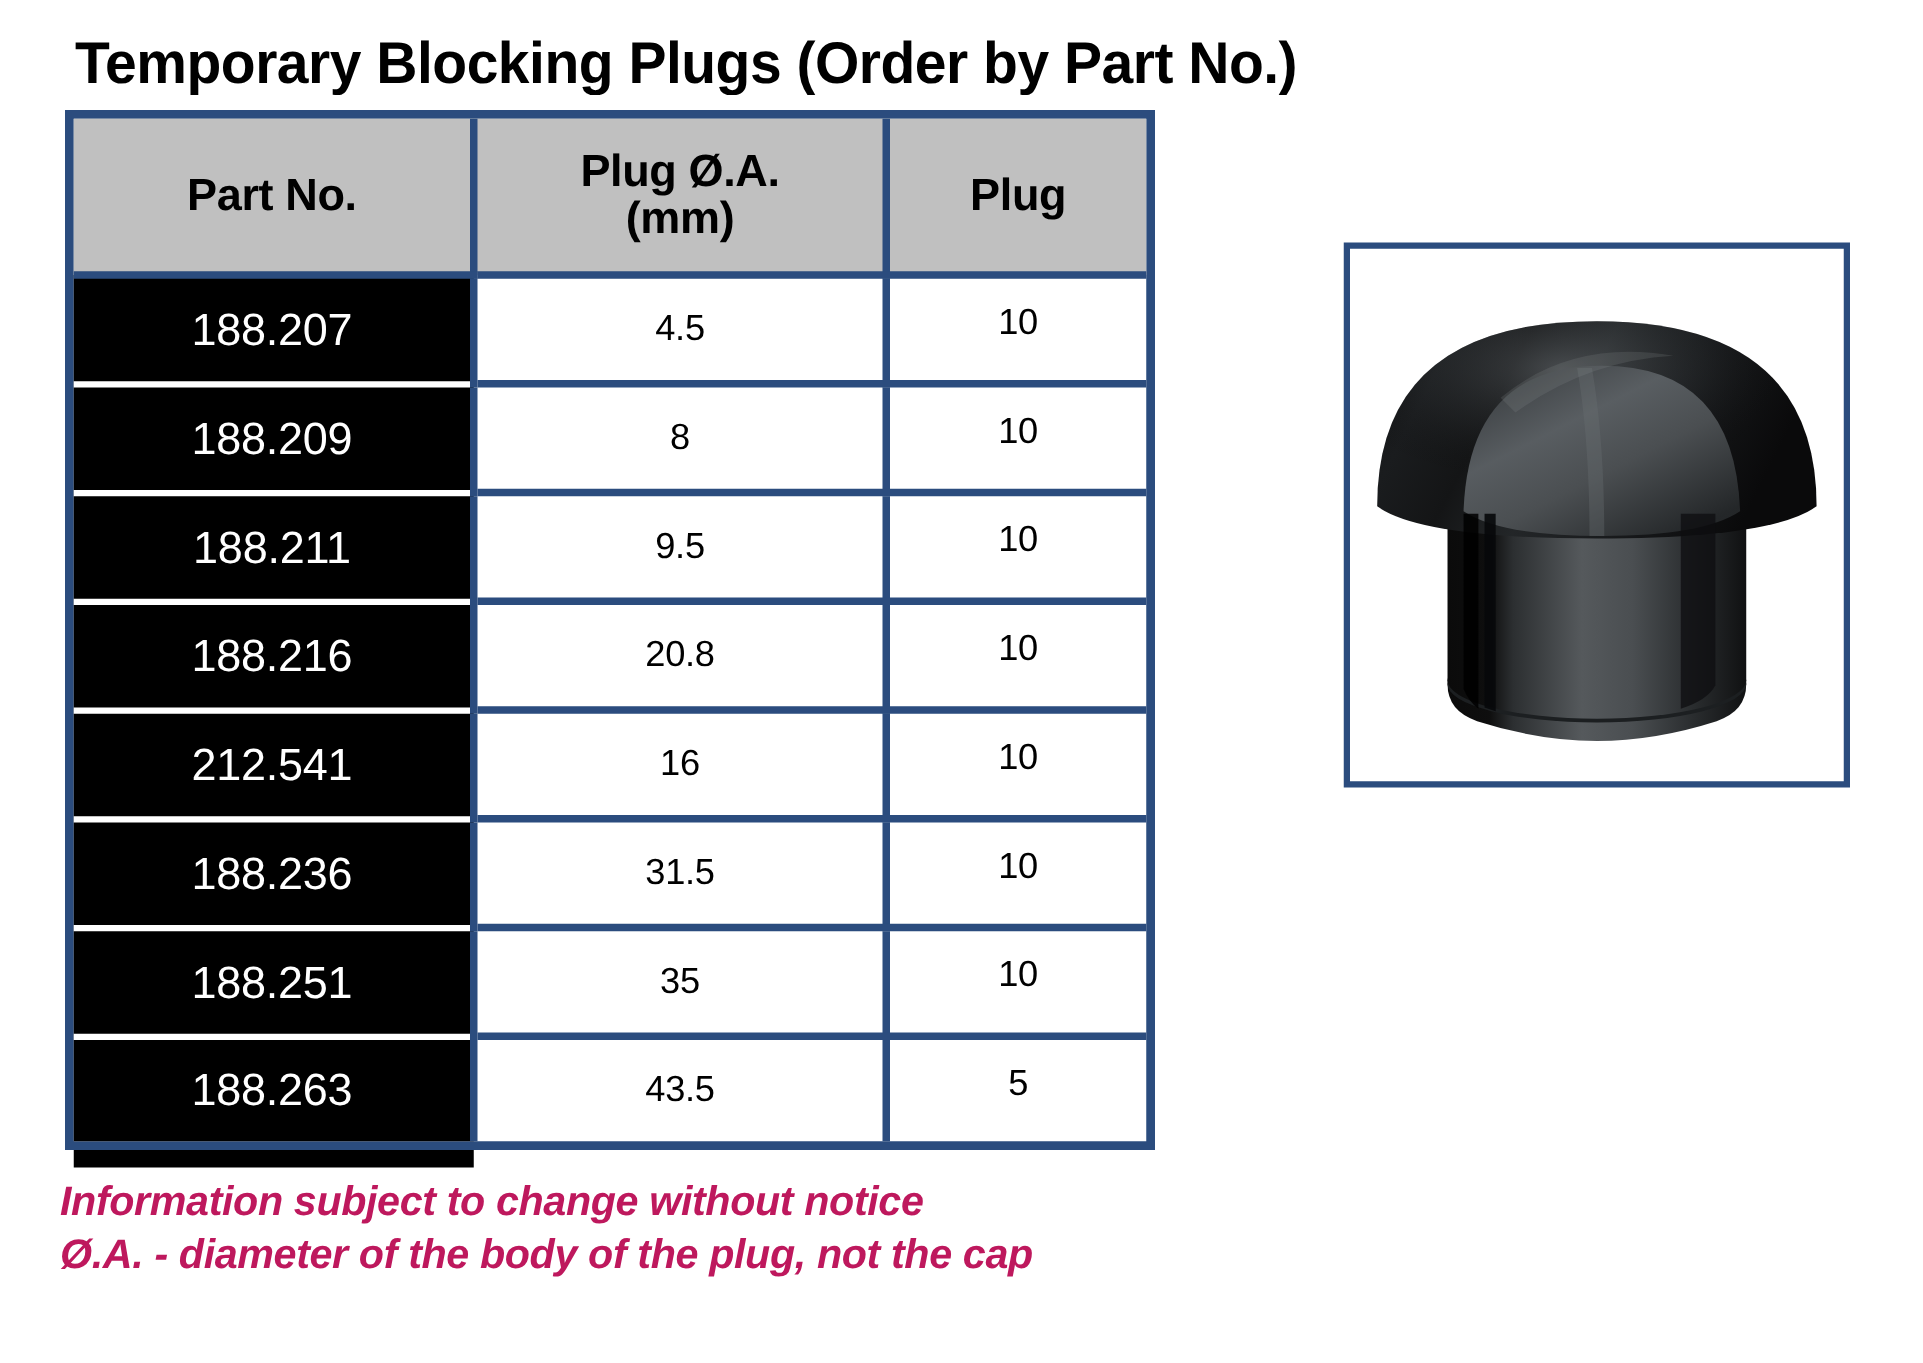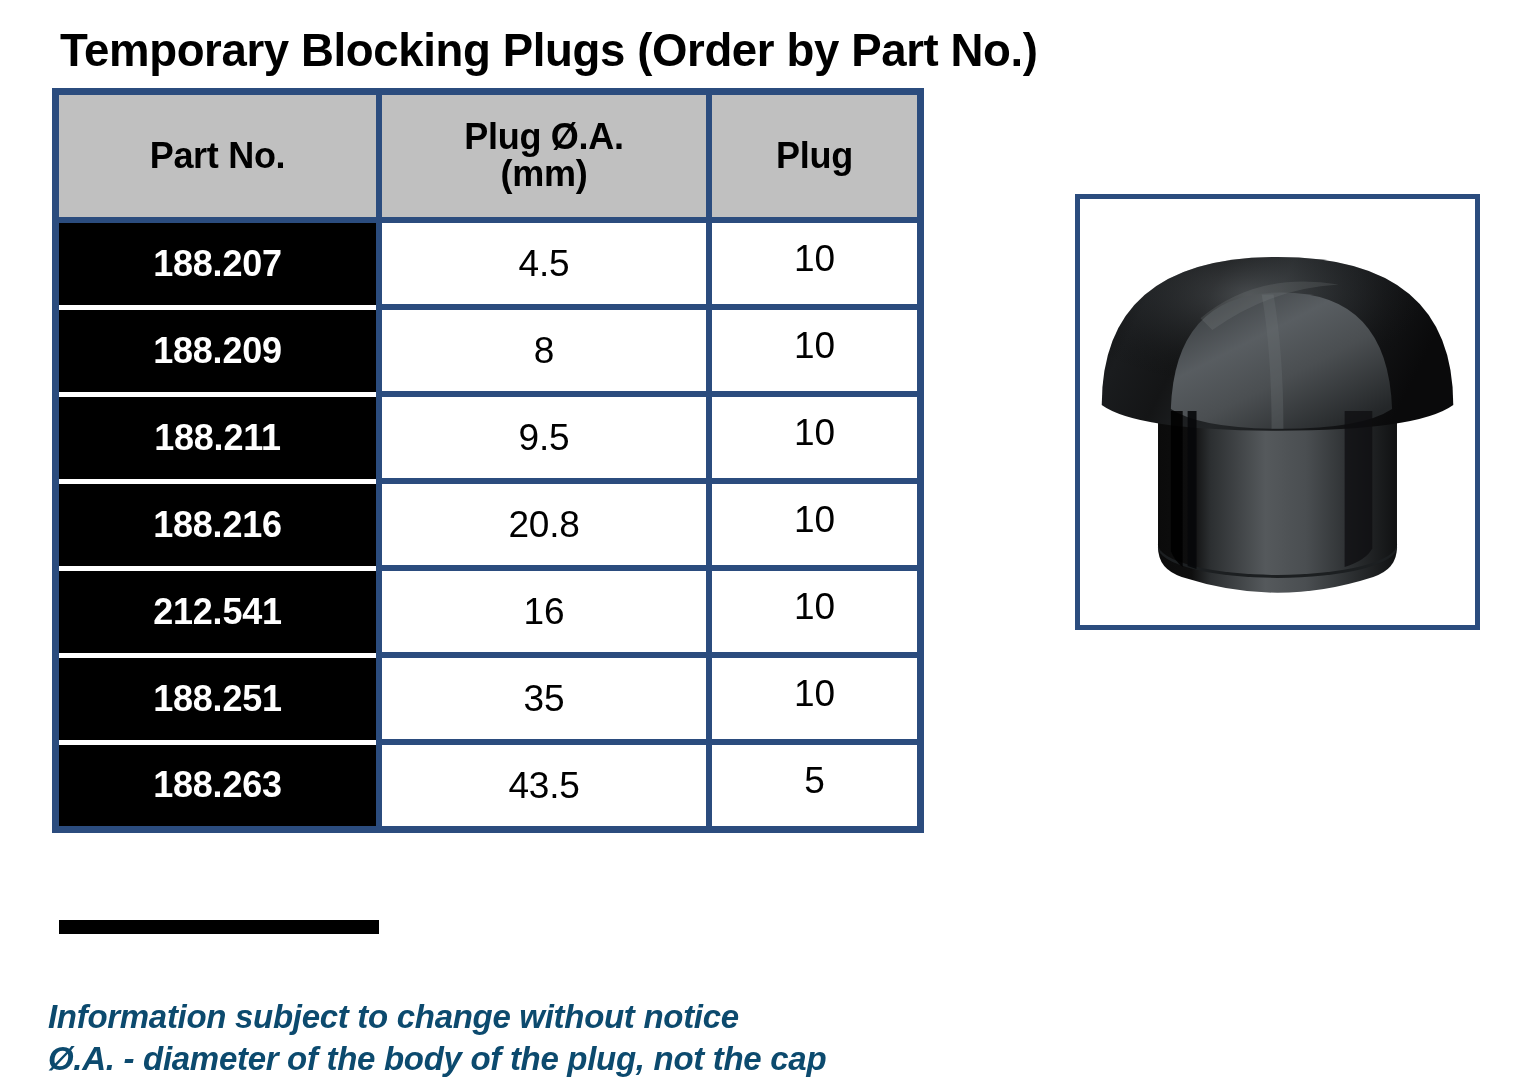--- a/index.html
+++ b/index.html
@@ -59,38 +59,38 @@
     border-right: 6px solid #2B4C7E;
     border-bottom: 6px solid #2B4C7E;
     text-align: center;
     vertical-align: middle;
     line-height: 1.02;
     letter-spacing: -0.3px;
   }
   table.parts th:last-child { border-right: none; }
 
   table.parts td {
-    font-size: 37px;
+    font-size: 29px;
     height: 71px;
     padding: 0 6px;
     text-align: center;
     vertical-align: middle;
     color: #000000;
     border-right: 6px solid #2B4C7E;
     border-bottom: 6px solid #2B4C7E;
     letter-spacing: -0.2px;
   }
   table.parts td:last-child { border-right: none; }
   table.parts tbody tr:last-child td { border-bottom: none; }
 
   
   table.parts td.partno {
     background: #000000;
     color: #ffffff;
-    font-weight: bold;
+    font-weight: normal;
     border-bottom: 5px solid #ffffff;
     font-size: 36px;
   }
   table.parts tbody tr:last-child td.partno { border-bottom: none; }
 
   
   table.parts td.pack {
     vertical-align: middle;
     padding-bottom: 10px;
   }
@@ -102,25 +102,25 @@
     top: 920px;
     width: 320px;
     height: 14px;
     background: #000000;
   }
 
   
   #footnotes {
     position: absolute;
     left: 48px;
-    top: 996px;
+    top: 940px;
     font-size: 33px;
     font-style: italic;
     font-weight: bold;
-    color: #0c4a6e;
+    color: #be185d;
     line-height: 1.28;
     letter-spacing: -0.3px;
   }
   #footnotes div { white-space: nowrap; }
 
   
   #product-panel {
     position: absolute;
     left: 1075px;
     top: 194px;
@@ -175,20 +175,25 @@
           <td class="pack">10</td>
         </tr>
         <tr>
           <td class="partno">188.216</td>
           <td class="dia">20.8</td>
           <td class="pack">10</td>
         </tr>
         <tr>
           <td class="partno">212.541</td>
           <td class="dia">16</td>
+          <td class="pack">10</td>
+        </tr>
+        <tr>
+          <td class="partno">188.236</td>
+          <td class="dia">31.5</td>
           <td class="pack">10</td>
         </tr>
         <tr>
           <td class="partno">188.251</td>
           <td class="dia">35</td>
           <td class="pack">10</td>
         </tr>
         <tr>
           <td class="partno">188.263</td>
           <td class="dia">43.5</td>

